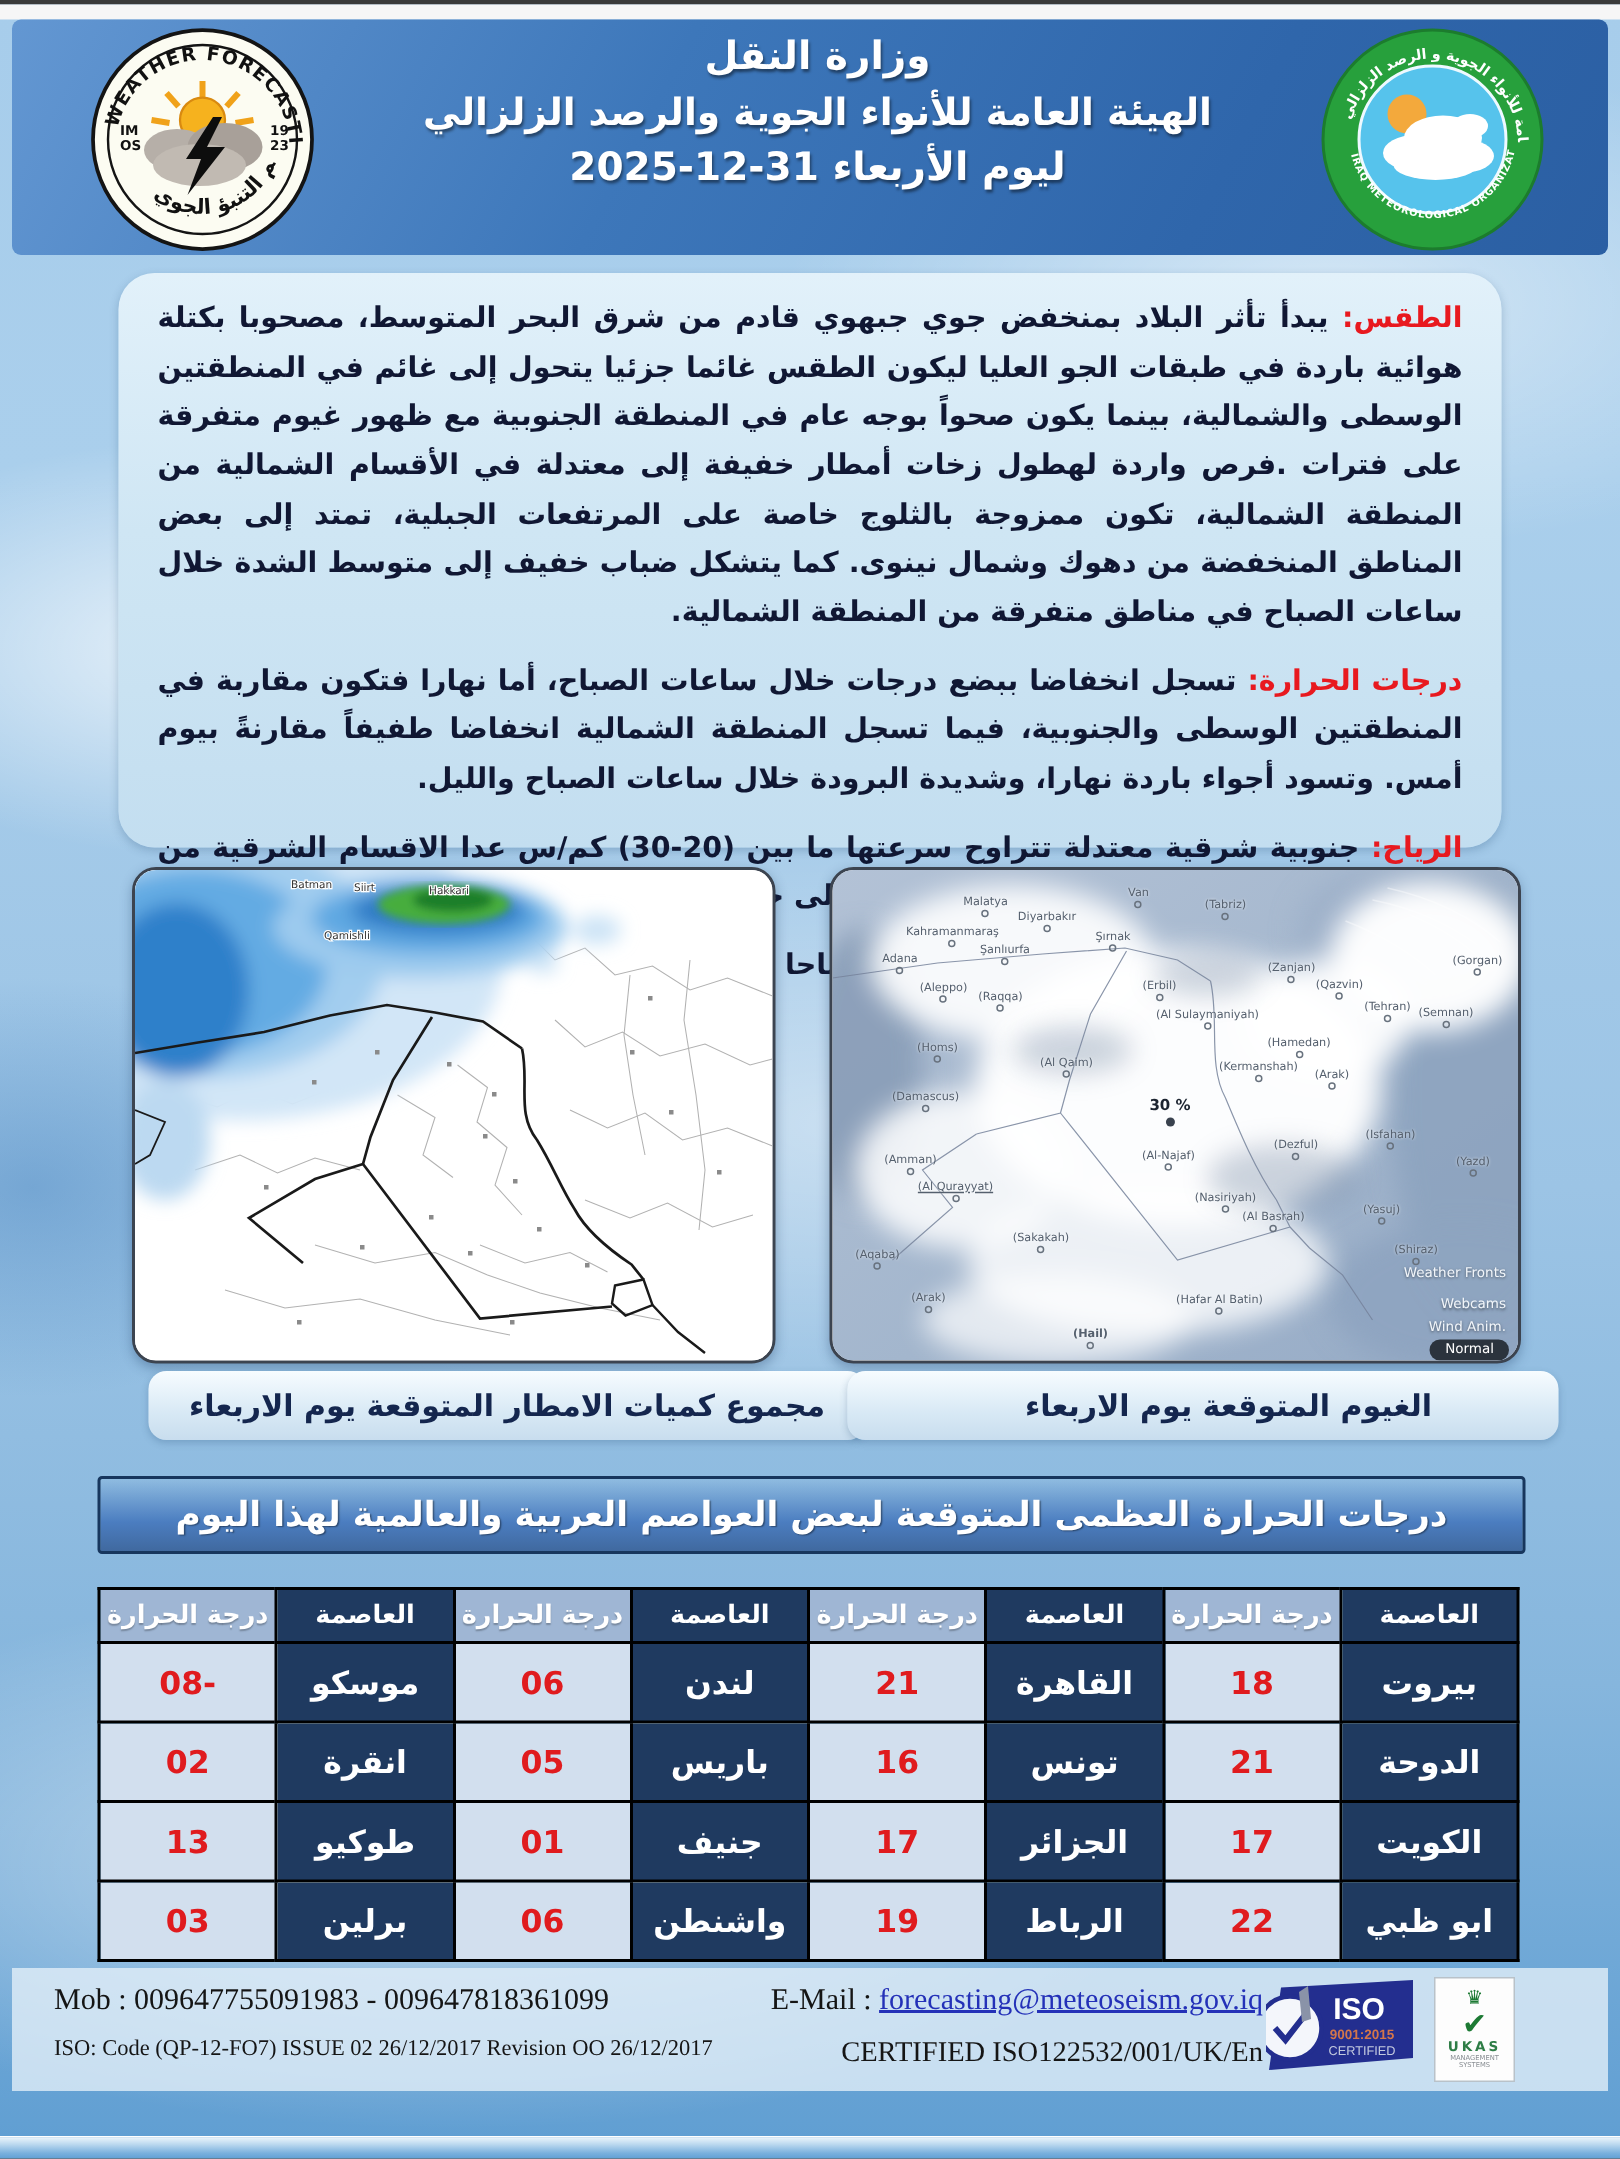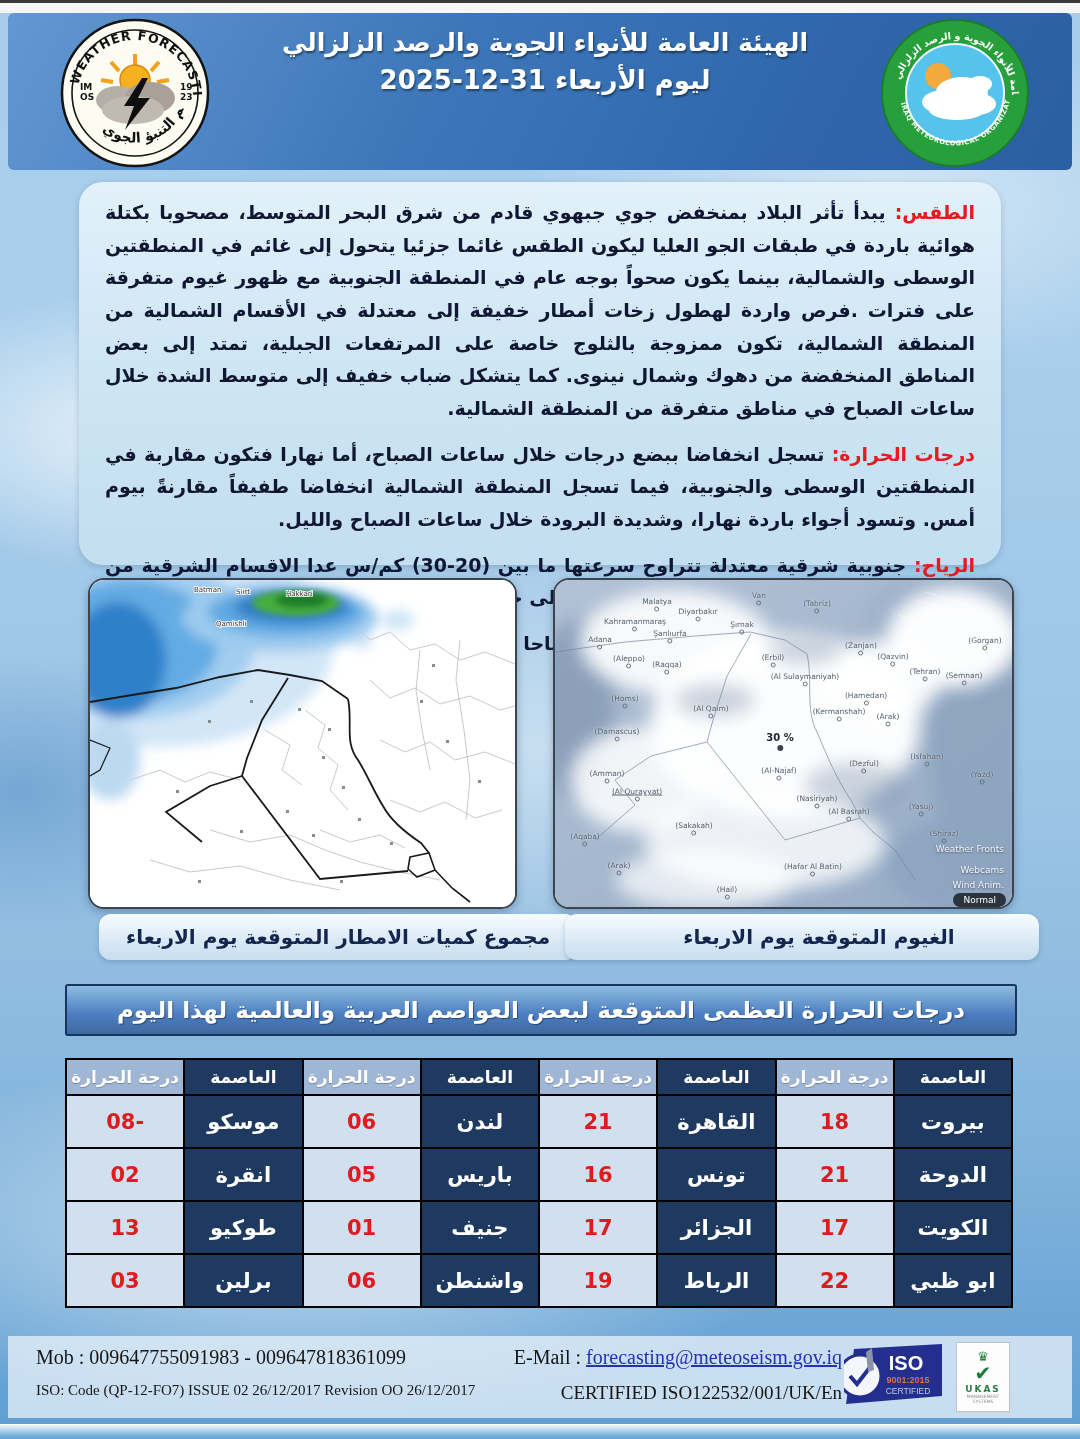--- a/index.html
+++ b/index.html
@@ -65,21 +65,21 @@
   #temps{position:absolute;left:65px;top:1058px;width:948px;border-collapse:collapse;table-layout:fixed;direction:rtl;}
   #temps th,#temps td{border:2px solid #000;text-align:center;vertical-align:middle;overflow:hidden;}
   #temps th{height:32px;font-size:17px;font-weight:bold;color:#fff;}
   #temps td{height:49px;font-size:21px;font-weight:bold;}
   .cap-h{background:#1f3a60;}
   .temp-h{background:#9fb6d4;text-shadow:0 1px 1px rgba(0,0,0,.25);}
   .cap-c{background:#1f3a60;color:#fff;}
   .temp-c{background:#d2dfee;color:#e01b1e;}
 
   
-  #footer{position:absolute;left:8px;top:1312px;width:1064px;height:82px;background:rgba(228,240,248,.78);margin-top:24px;}
+  #footer{position:absolute;left:8px;top:1312px;width:1064px;height:82px;background:rgba(228,240,248,.78);}
   #footer .row1{position:absolute;top:10px;left:28px;right:230px;display:flex;justify-content:space-between;font-family:"Liberation Serif",serif;font-size:20px;color:#151515;}
   #footer .row2{position:absolute;top:46px;left:28px;right:230px;display:flex;justify-content:space-between;font-family:"Liberation Serif",serif;color:#151515;}
   #footer .row2 .isoline{font-size:15px;}
   #footer .row2 .cert{font-size:19px;}
   #email-link{color:#2431b8;text-decoration:underline;}
   #iso-badge{position:absolute;right:128px;top:8px;width:100px;height:64px;}
   #ukas-badge{position:absolute;right:62px;top:6px;width:52px;height:68px;background:#fdfdfd;border:1px solid #b9c2c9;display:flex;flex-direction:column;align-items:center;justify-content:center;line-height:1;}
   #ukas-badge .crown{color:#1d7a34;font-size:13px;}
   #ukas-badge .check{color:#1d7a34;font-size:20px;font-weight:bold;margin:0;}
   #ukas-badge .uk{color:#2e7d46;font-size:9px;letter-spacing:2px;font-weight:bold;margin-top:2px;}
@@ -151,20 +151,21 @@
       <g fill="#ffffff">
         <ellipse cx="82" cy="74" rx="26" ry="15"></ellipse>
         <ellipse cx="64" cy="84" rx="22" ry="12"></ellipse>
         <ellipse cx="96" cy="86" rx="20" ry="11"></ellipse>
         <ellipse cx="100" cy="66" rx="12" ry="8"></ellipse>
         <ellipse cx="77" cy="92" rx="28" ry="10"></ellipse>
       </g>
     </svg>
 
     <div id="htitles">
+      <div class="l1">وزارة النقل</div>
       <div class="l2">الهيئة العامة للأنواء الجوية والرصد الزلزالي</div>
       <div class="l4">
         <span>ليوم الأربعاء</span>
         <span dir="ltr">2025-12-31</span>
       </div>
     </div>
   </div>
 
   <div id="panel">
     <div class="inner">
@@ -350,21 +351,21 @@
         <span class="city-lb" style="left: 427px; top: 197px;">(Yazd)</span>
         <span class="city-lb" style="left: 82px; top: 214px; text-decoration: underline;">(Al Qurayyat)</span>
         <span class="city-lb" style="left: 262px; top: 221px;">(Nasiriyah)</span>
         <span class="city-lb" style="left: 294px; top: 234px;">(Al Basrah)</span>
         <span class="city-lb" style="left: 366px; top: 229px;">(Yasuj)</span>
         <span class="city-lb" style="left: 139px; top: 248px;">(Sakakah)</span>
         <span class="city-lb" style="left: 389px; top: 256px;">(Shiraz)</span>
         <span class="city-lb" style="left: 30px; top: 259px;">(Aqaba)</span>
         <span class="city-lb" style="left: 258px; top: 289px;">(Hafar Al Batin)</span>
         <span class="city-lb" style="left: 64px; top: 288px;">(Arak)</span>
-        <span class="city-lb" style="left: 172px; top: 312px;">(Hail)</span>
+        <span class="city-lb" style="left: 172px; top: 312px; font-weight: bold;">(Hail)</span>
       </div>
     <div id="cloud-marker">30 %</div>
     <span class="wmenu" id="wm0">Weather Fronts</span>
     <span class="wmenu" id="wm1">Webcams</span>
     <span class="wmenu" id="wm2">Wind Anim.</span>
     <span id="wbtn">Normal</span>
   </div>
 
   <div class="cap" id="cap-rain">مجموع كميات الامطار المتوقعة يوم الاربعاء</div>
   <div class="cap" id="cap-cloud">الغيوم المتوقعة يوم الاربعاء</div>

